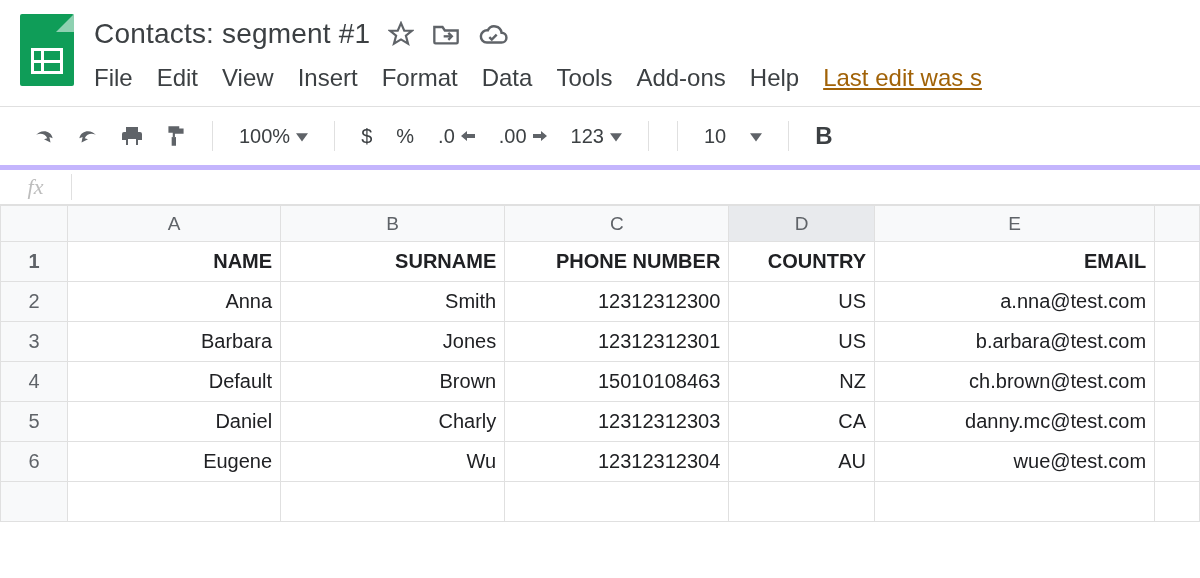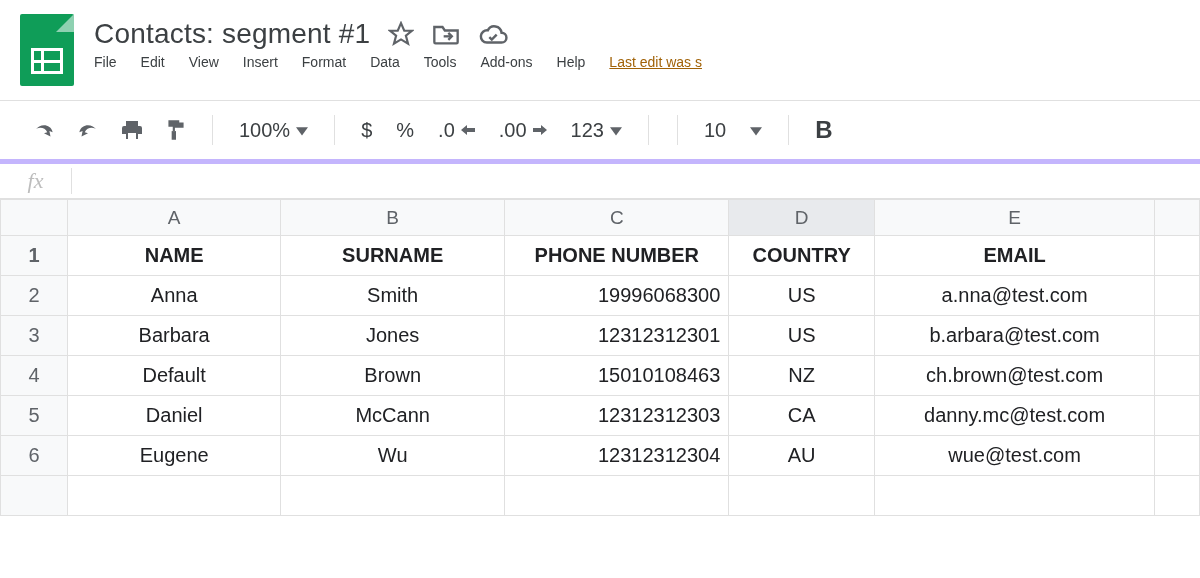--- a/index.html
+++ b/index.html
@@ -34,21 +34,21 @@
       linear-gradient(#fff,#fff) 0 50%/100% 3px no-repeat,
       linear-gradient(#fff,#fff) 0 0/3px 100% no-repeat,
       linear-gradient(#fff,#fff) 100% 0/3px 100% no-repeat,
       linear-gradient(#fff,#fff) 33% 0/3px 100% no-repeat;
   }
   .title-col { flex: 1; min-width: 0; }
   .title-row { display: flex; align-items: center; gap: 18px; height: 40px; }
   .doc-title { font-size: 28px; color: #3c4043; letter-spacing: .2px; text-align: center; }
   .title-icon { color: #5f6368; display: inline-flex; }
 
-  .menubar { display: flex; align-items: center; gap: 24px; font-size: 14px; color: #3c4043; flex-wrap: nowrap; }
+  .menubar { display: flex; align-items: center; gap: 24px; margin-top: 10px; font-size: 24px; color: #3c4043; flex-wrap: nowrap; }
   .menubar .menu-item { cursor: pointer; white-space: nowrap; }
   .last-edit { color: #a16207; text-decoration: underline; white-space: nowrap; overflow: hidden; }
 
   .hr { height: 1px; background: #e0e0e0; margin-top: 14px; }
 
   
   .toolbar { display: flex; align-items: center; height: 58px; padding: 0 26px; gap: 8px; }
   .tb-btn { color: #5f6368; display: inline-flex; align-items: center; justify-content: center; height: 36px; min-width: 36px; cursor: pointer; }
   .tb-sep { width: 1px; height: 30px; background: #e0e0e0; margin: 0 10px; }
   .tb-text { color: #3c4043; font-size: 20px; padding: 0 8px; display: inline-flex; align-items: center; gap: 6px; cursor: pointer; }
@@ -62,21 +62,21 @@
   .fx-input { flex: 1; height: 100%; border: none; outline: none; font-size: 18px; padding: 0 10px; }
 
   
   .sheet { position: relative; }
   table.grid { border-collapse: collapse; table-layout: fixed; width: 100%; }
   .grid th, .grid td {
     border: 1px solid #e0e0e0;
     font-size: 20px;
     height: 40px;
     padding: 0 8px;
-    text-align: center;
+    text-align: right;
     vertical-align: middle;
   }
   .grid thead th {
     background: #f8f9fa; color: #5f6368; font-weight: 400; text-align: center;
     height: 36px; font-size: 19px;
   }
   .grid thead th.sel { background: #e8eaed; }
   .grid .rowhead {
     background: #f8f9fa; color: #5f6368; font-weight: 400; text-align: center; width: 60px;
   }
@@ -240,21 +240,21 @@
           <td>SURNAME</td>
           <td>PHONE NUMBER</td>
           <td>COUNTRY</td>
           <td>EMAIL</td>
           <td></td>
         </tr>
         <tr>
           <td class="rowhead">2</td>
           <td>Anna</td>
           <td>Smith</td>
-          <td class="num">19996068300</td>
+          <td class="num">12312312300</td>
           <td>US</td>
           <td>a.nna@test.com</td>
           <td></td>
         </tr>
         <tr>
           <td class="rowhead">3</td>
           <td>Barbara</td>
           <td>Jones</td>
           <td class="num">12312312301</td>
           <td>US</td>
@@ -266,21 +266,21 @@
           <td>Default</td>
           <td>Brown</td>
           <td class="num">15010108463</td>
           <td>NZ</td>
           <td>ch.brown@test.com</td>
           <td></td>
         </tr>
         <tr>
           <td class="rowhead">5</td>
           <td>Daniel</td>
-          <td>McCann</td>
+          <td>Charly</td>
           <td class="num">12312312303</td>
           <td>CA</td>
           <td>danny.mc@test.com</td>
           <td></td>
         </tr>
         <tr>
           <td class="rowhead">6</td>
           <td>Eugene</td>
           <td>Wu</td>
           <td class="num">12312312304</td>

